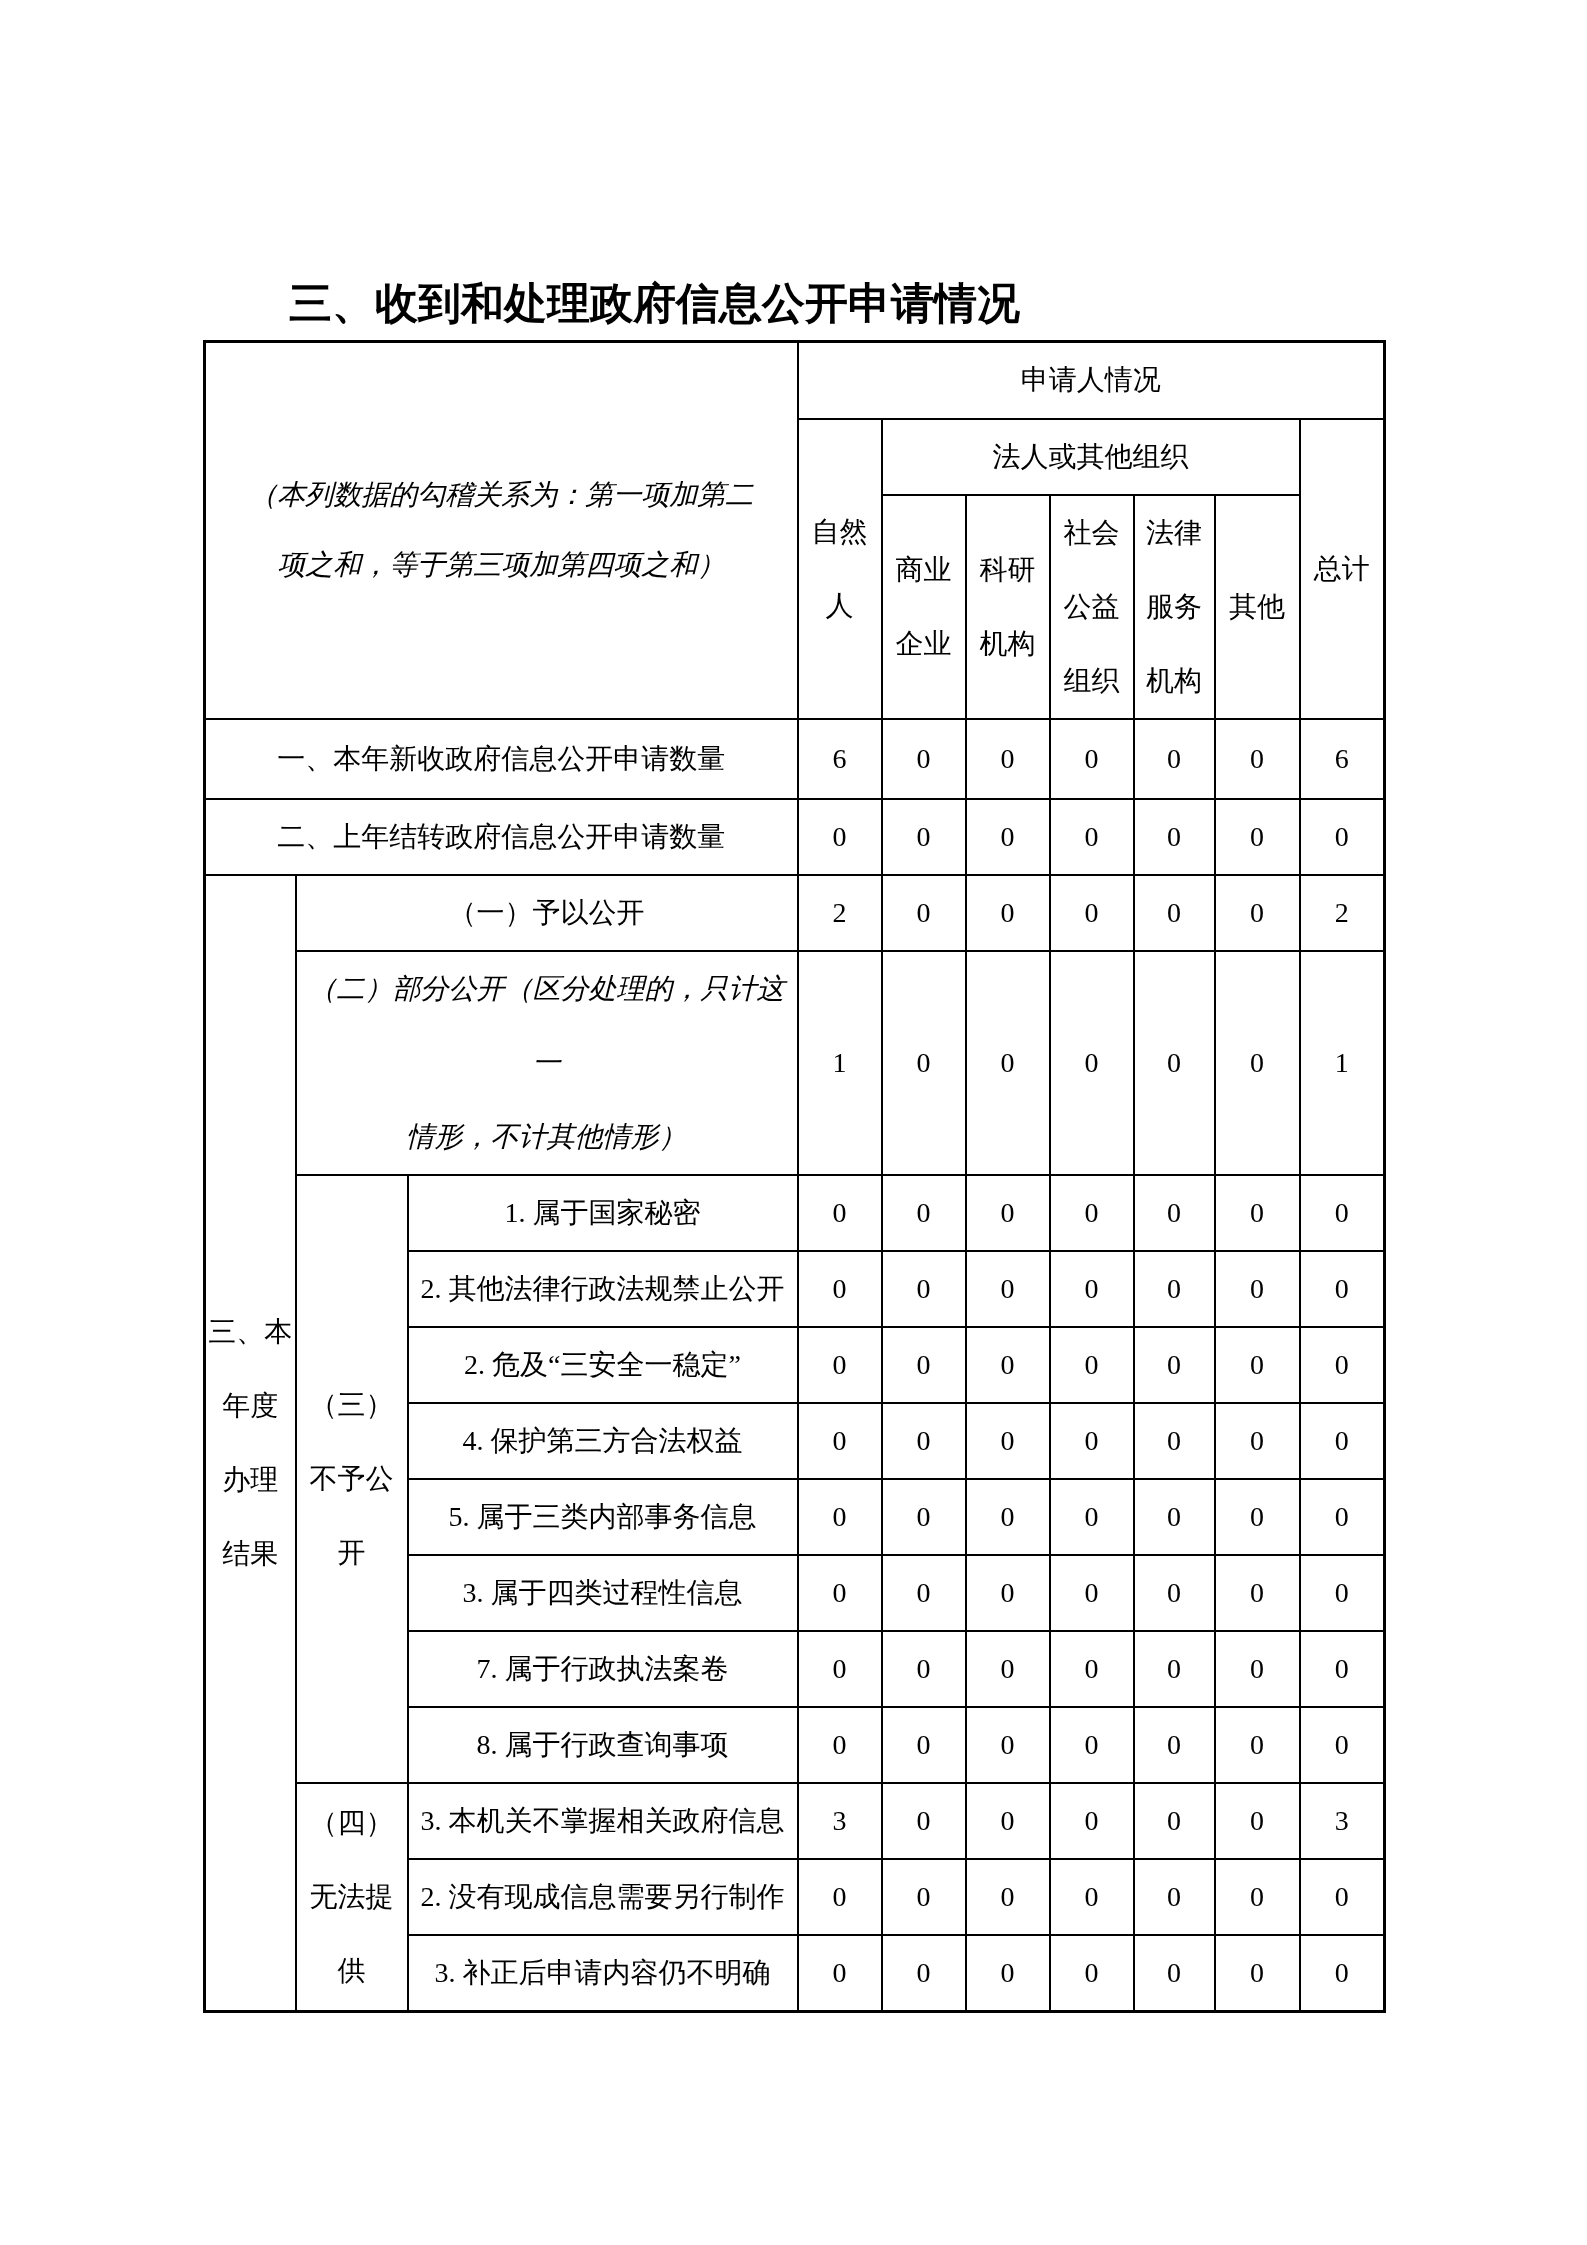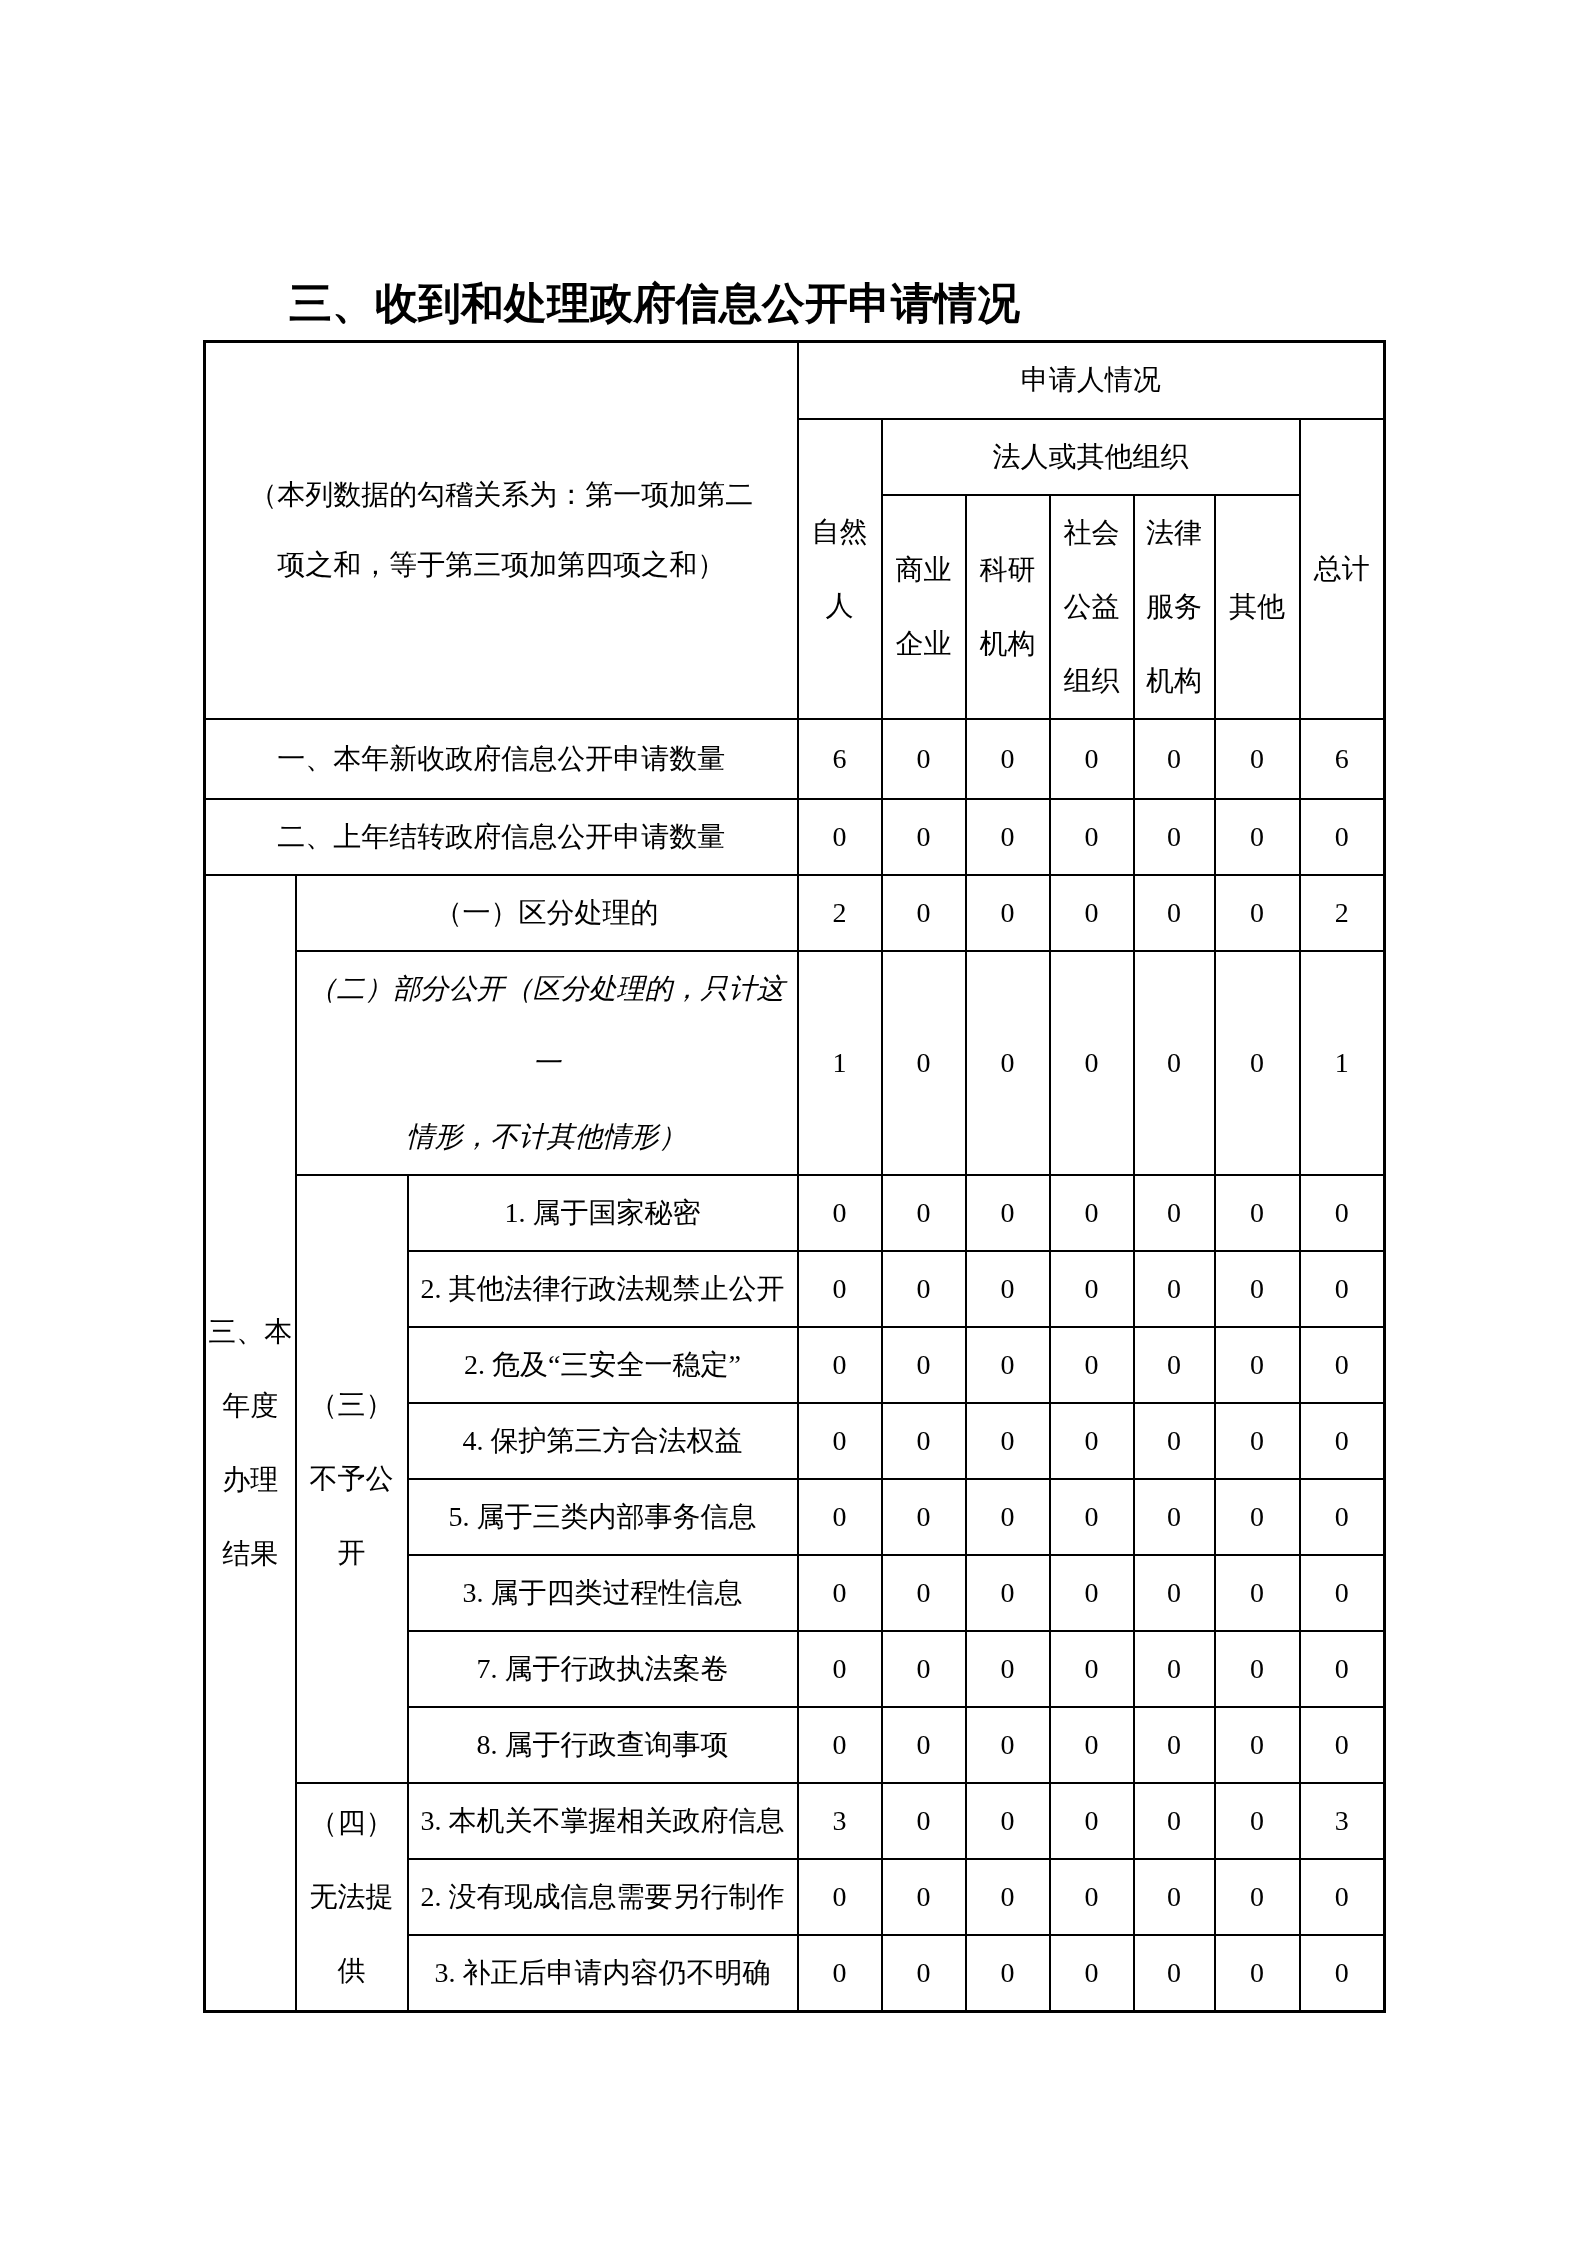--- a/index.html
+++ b/index.html
@@ -22,21 +22,21 @@
   table.report td{
     border:2px solid #000;padding:0;font-size:28px;text-align:center;
     vertical-align:middle;white-space:pre-line;overflow:hidden;
   }
   td.hdr{line-height:74px;}
   td.num{font-size:30px;}
   td.lbl{text-align:left;padding-left:10px;line-height:74px;margin-left:37px;}
   td.small{font-size:27px;font-style:italic;}
   td.sec{font-size:27px;text-align:left;padding-left:6px;line-height:74px;}
   td.note{
-    text-align:left;padding:0 8px 0 16px;
+    text-align:left;padding:0 8px 0 16px;font-style:italic;
     font-size:28px;line-height:70px;margin-left:12px;
   }
 </style>
 </head>
 <body>
 
 <div class="page-title">三、收到和处理政府信息公开申请情况</div>
 
 <table class="report">
   <colgroup>
@@ -98,21 +98,21 @@
     <td class="num">0</td>
     <td class="num">0</td>
     <td class="num">0</td>
   </tr>
 
   <tr style="height:74px">
     <td class="sec" rowspan="13">三、本
 年度
 办理
 结果</td>
-    <td class="lbl" colspan="2">（一）区分处理的</td>
+    <td class="lbl" colspan="2">（一）予以公开</td>
     <td class="num">2</td>
     <td class="num">0</td>
     <td class="num">0</td>
     <td class="num">0</td>
     <td class="num">0</td>
     <td class="num">0</td>
     <td class="num">2</td>
   </tr>
 
   <tr style="height:153px">

